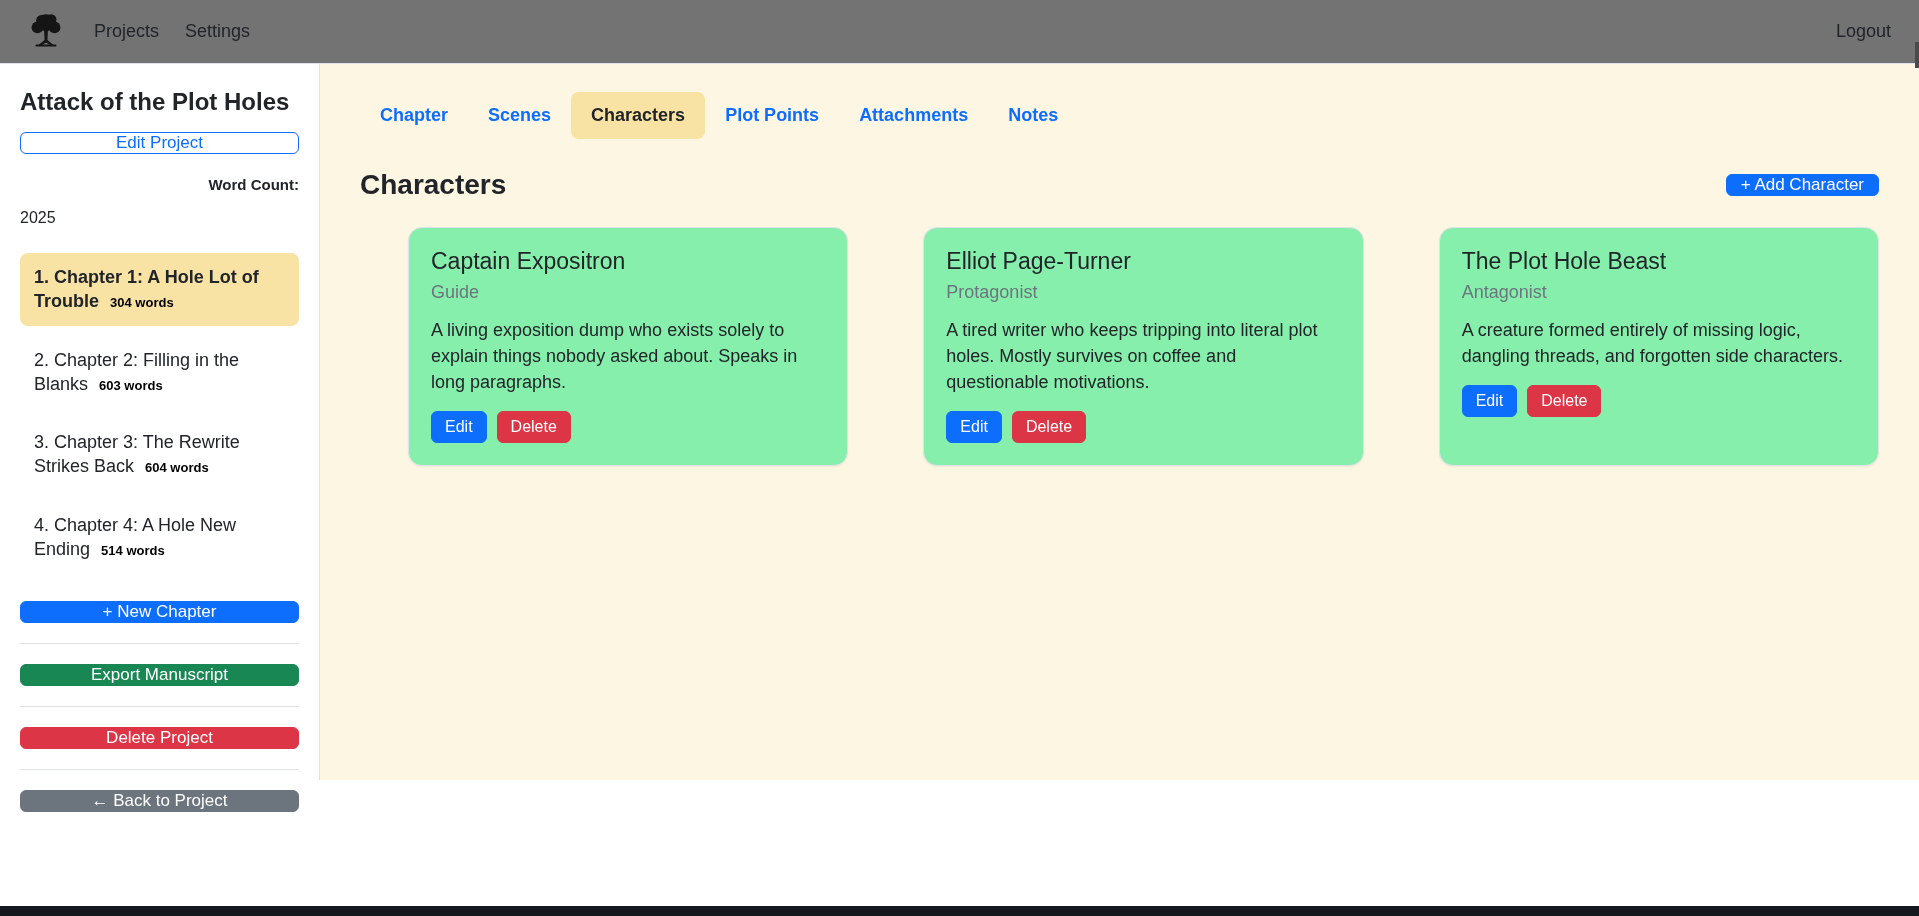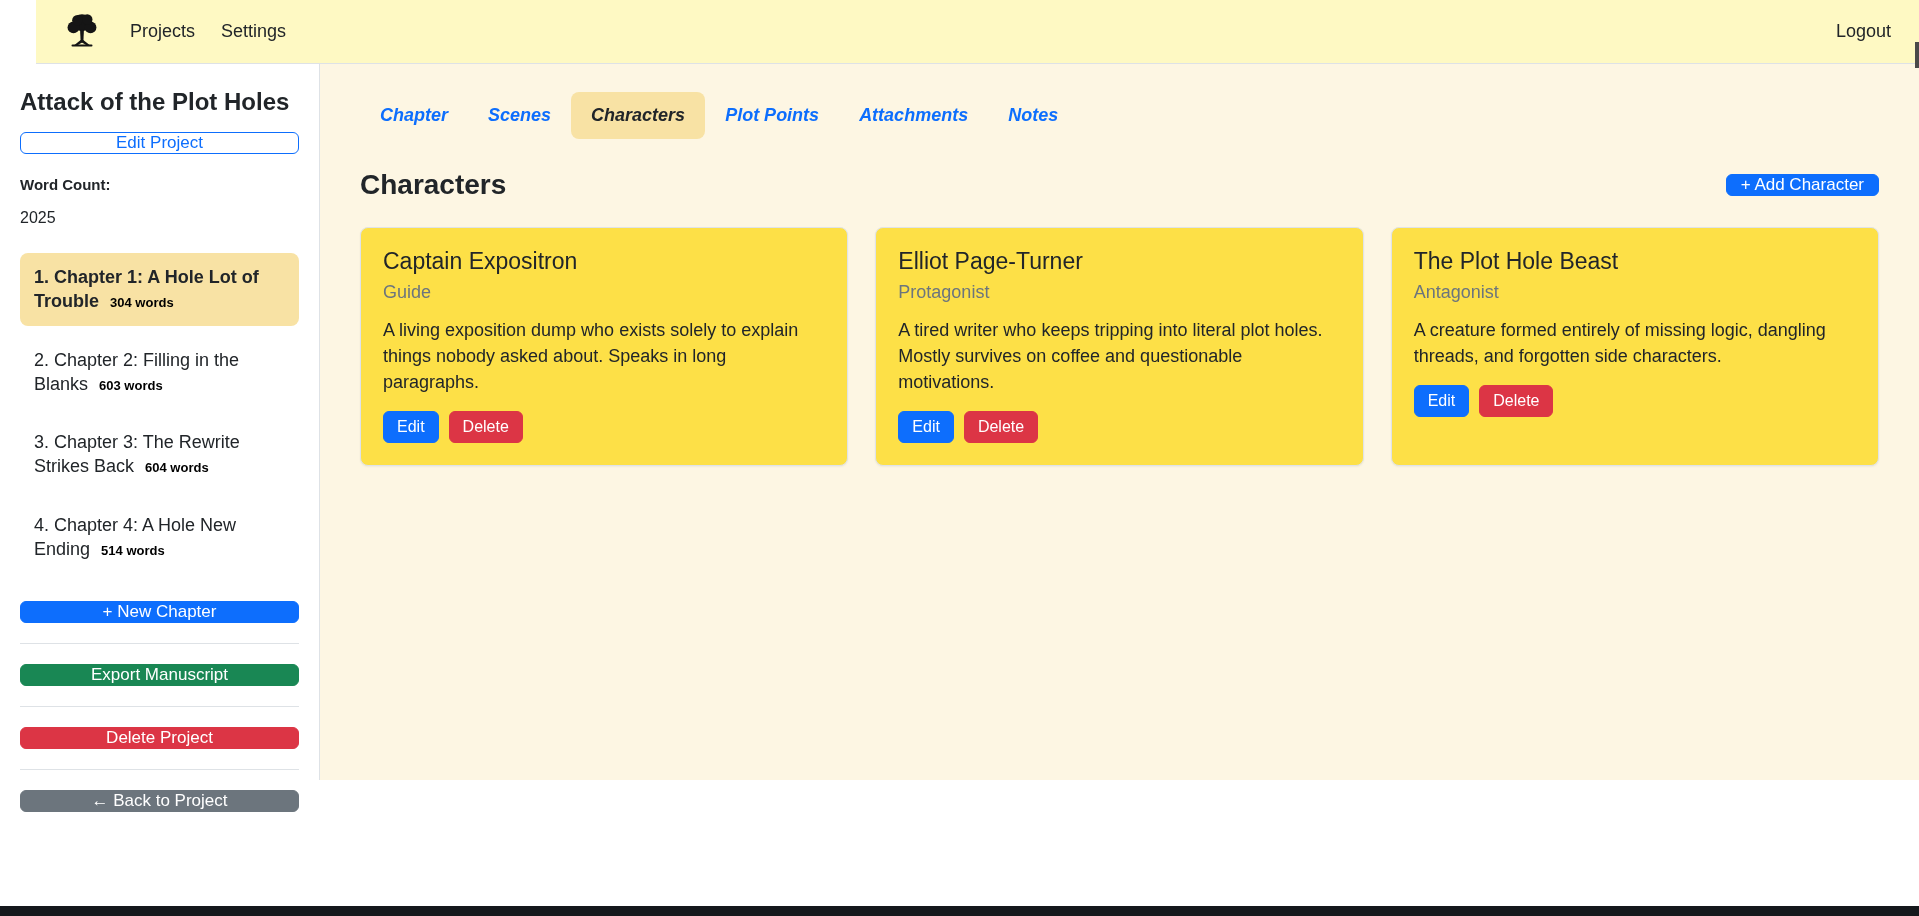--- a/index.html
+++ b/index.html
@@ -7,27 +7,26 @@
   body {
     font-family:"Liberation Sans", sans-serif;
     background:#ffffff;
     color:#212529;
     position:relative;
   }
 
   
   .navbar {
     height:64px;
-    background:#fef9c3;
+    background:#737373;
     border-bottom:1px solid #dee2e6;
     display:flex;
     align-items:center;
     justify-content:space-between;
     padding:0 28px 0 24px;
-    margin-left:36px;
   }
   .nav-left { display:flex; align-items:center; gap:26px; }
   .brand { width:44px; height:46px; display:flex; align-items:center; justify-content:center; }
   .nav-link {
     font-size:18px;
     color:#212529;
     text-decoration:none;
     cursor:pointer;
   }
 
@@ -36,21 +35,21 @@
 
   
   .sidebar {
     width:320px;
     min-width:320px;
     background:#ffffff;
     border-right:1px solid #dee2e6;
     padding:24px 20px;
   }
   .project-title { font-size:24px; font-weight:700; margin-bottom:16px; }
-  .wordcount-label { font-size:15px; font-weight:700; margin-top:22px; }
+  .wordcount-label { font-size:15px; font-weight:700; margin-top:22px;text-align:right; }
   .wordcount-value { font-size:16px; margin-top:16px; }
 
   .chapter-list { margin-top:26px; }
   .chapter-item {
     padding:12px 14px;
     border-radius:8px;
     font-size:18px;
     line-height:1.35;
     margin-bottom:10px;
     cursor:pointer;
@@ -86,21 +85,21 @@
   .btn-sm { font-size:16px; padding:6px 13px; }
   .mt-28 { margin-top:28px; }
 
   
   .main {
     flex:1;
     background:#fdf6e3;
     padding:28px 40px;
     overflow:hidden;
   }
-  .tabs { display:flex; align-items:flex-end;font-style:italic; }
+  .tabs { display:flex; align-items:flex-end; }
   .tab {
     font-size:18px;
     font-weight:600;
     color:#0d6efd;
     padding:13px 20px;
     border-radius:8px 8px 0 0;
     cursor:pointer;
     text-decoration:none;
   }
   .tab.active {
@@ -117,26 +116,27 @@
   }
   .page-heading { font-size:28px; font-weight:700; }
 
   .cards {
     margin-top:26px;
     display:grid;
     grid-template-columns:repeat(3, 1fr);
     gap:27px;
   }
   .card {
-    background:#fde047;
+    background:#86efac;
     border:1px solid #dfe3e8;
-    border-radius:8px;
+    border-radius:14px;
     padding:20px 22px 22px;
     box-shadow:0 1px 2px rgba(0,0,0,0.05);
     min-height:193px;
+    margin-left:48px;
   }
   .card-title { font-size:23px; font-weight:400; }
   .card-role  { font-size:18px; color:#6c757d; margin-top:7px; }
   .card-desc  { font-size:18px; line-height:1.45; margin-top:14px; }
   .card-actions { margin-top:16px; display:flex; gap:10px; }
 
   
   .bottom-strip {
     position:absolute;
     left:0; right:0; bottom:0;

